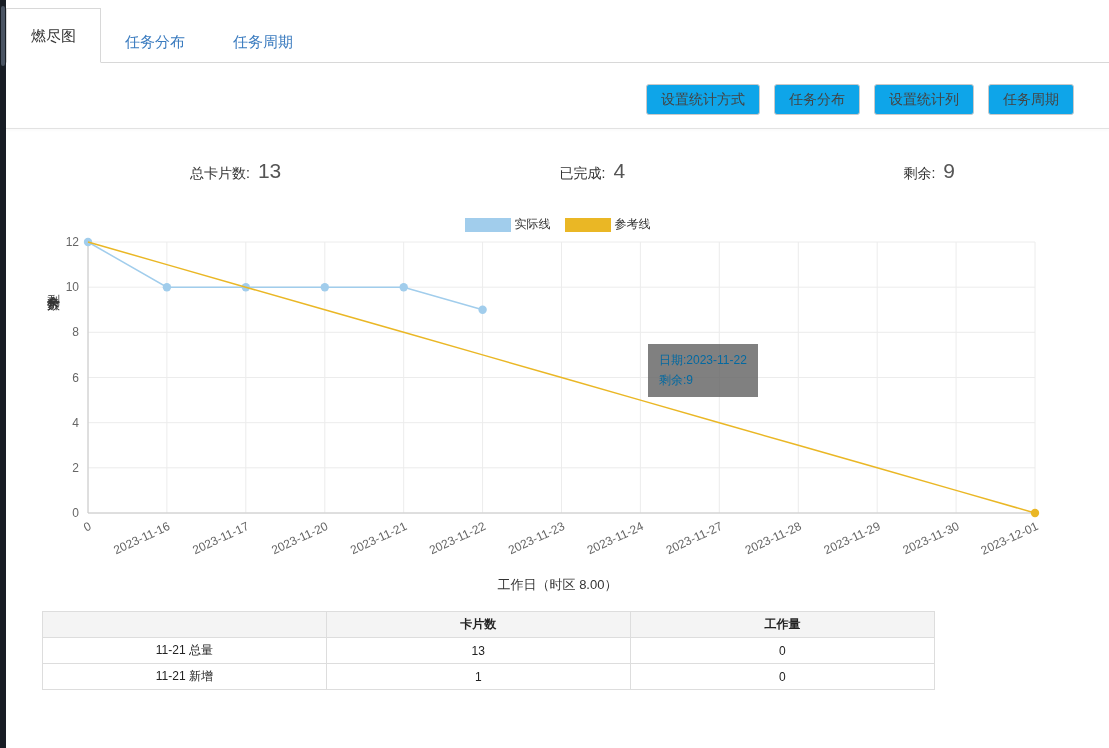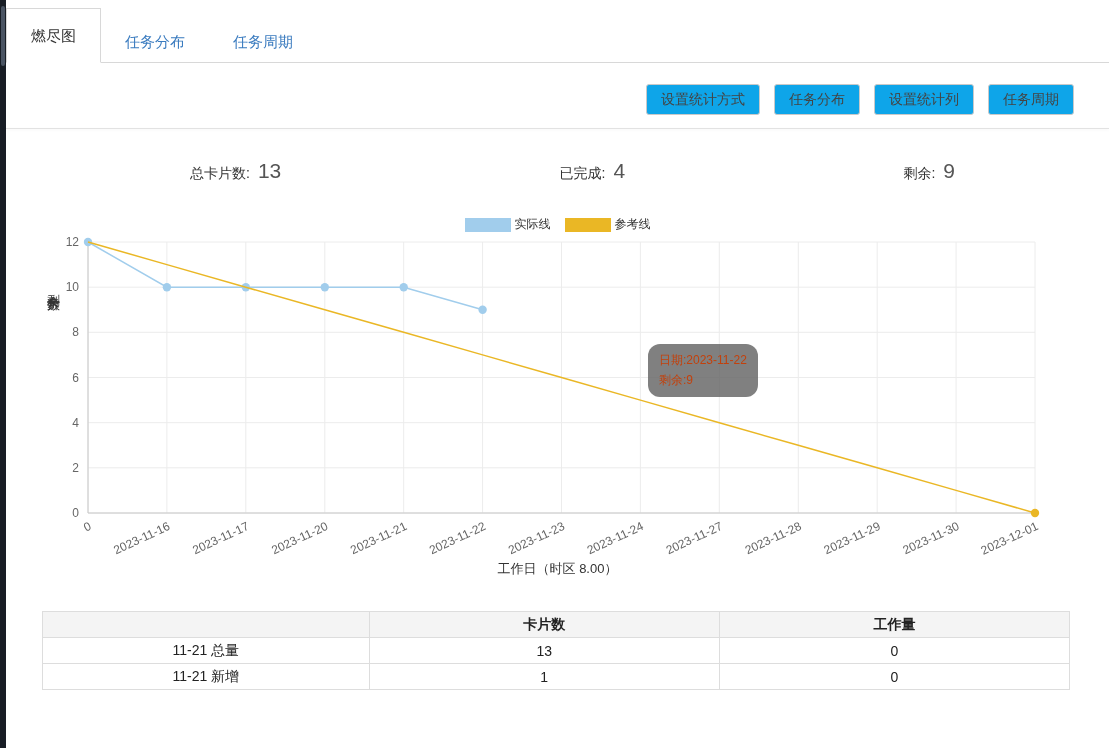--- a/index.html
+++ b/index.html
@@ -39,30 +39,30 @@
             gap:14px; align-items:center; }
   .legend-item { display:flex; align-items:center; gap:4px; cursor:pointer; }
   .legend-swatch { width:46px; height:14px; display:inline-block; }
   .legend-label { font-size:12px; color:#333; }
 
   
   .chart-svg { position:absolute; left:30px; top:236px; }
   .axis-txt { font-size:12px; fill:#666; font-family:"Liberation Sans","DejaVu Sans",sans-serif; }
   .y-axis-title { position:absolute; left:44px; top:284px; writing-mode:vertical-rl; text-orientation:upright;
                   font-size:13px; color:#333; letter-spacing:1px; }
-  .x-axis-title { position:absolute; top:560px; left:6px; right:0; text-align:center; font-size:13px; color:#333; }
+  .x-axis-title { position:absolute; top:576px; left:6px; right:0; text-align:center; font-size:13px; color:#333; }
 
   
   .chart-tooltip { position:absolute; left:648px; top:344px; background:rgba(100,100,100,0.82);
-                   border-radius:12px; padding:6px 11px; color:#c2410c; font-size:12px; line-height:1.7;
+                   border-radius:0; padding:6px 11px; color:#0369a1; font-size:12px; line-height:1.7;
                    white-space:nowrap; }
 
   
-  .summary-table { position:absolute; left:42px; top:611px; width:1028px; border-collapse:collapse;
-                   font-size:14px; color:#222; table-layout:fixed; }
+  .summary-table { position:absolute; left:42px; top:611px; width:893px; border-collapse:collapse;
+                   font-size:12px; color:#222; table-layout:fixed; }
   .summary-table th, .summary-table td { border:1px solid #ddd; height:26px; text-align:center;
                    padding:1px 4px; font-weight:normal; }
   .summary-table th { background:#f4f4f4; font-weight:600; }
 </style>
 </head>
 <body>
 
 <div class="page">
 
   <div class="left-strip">

